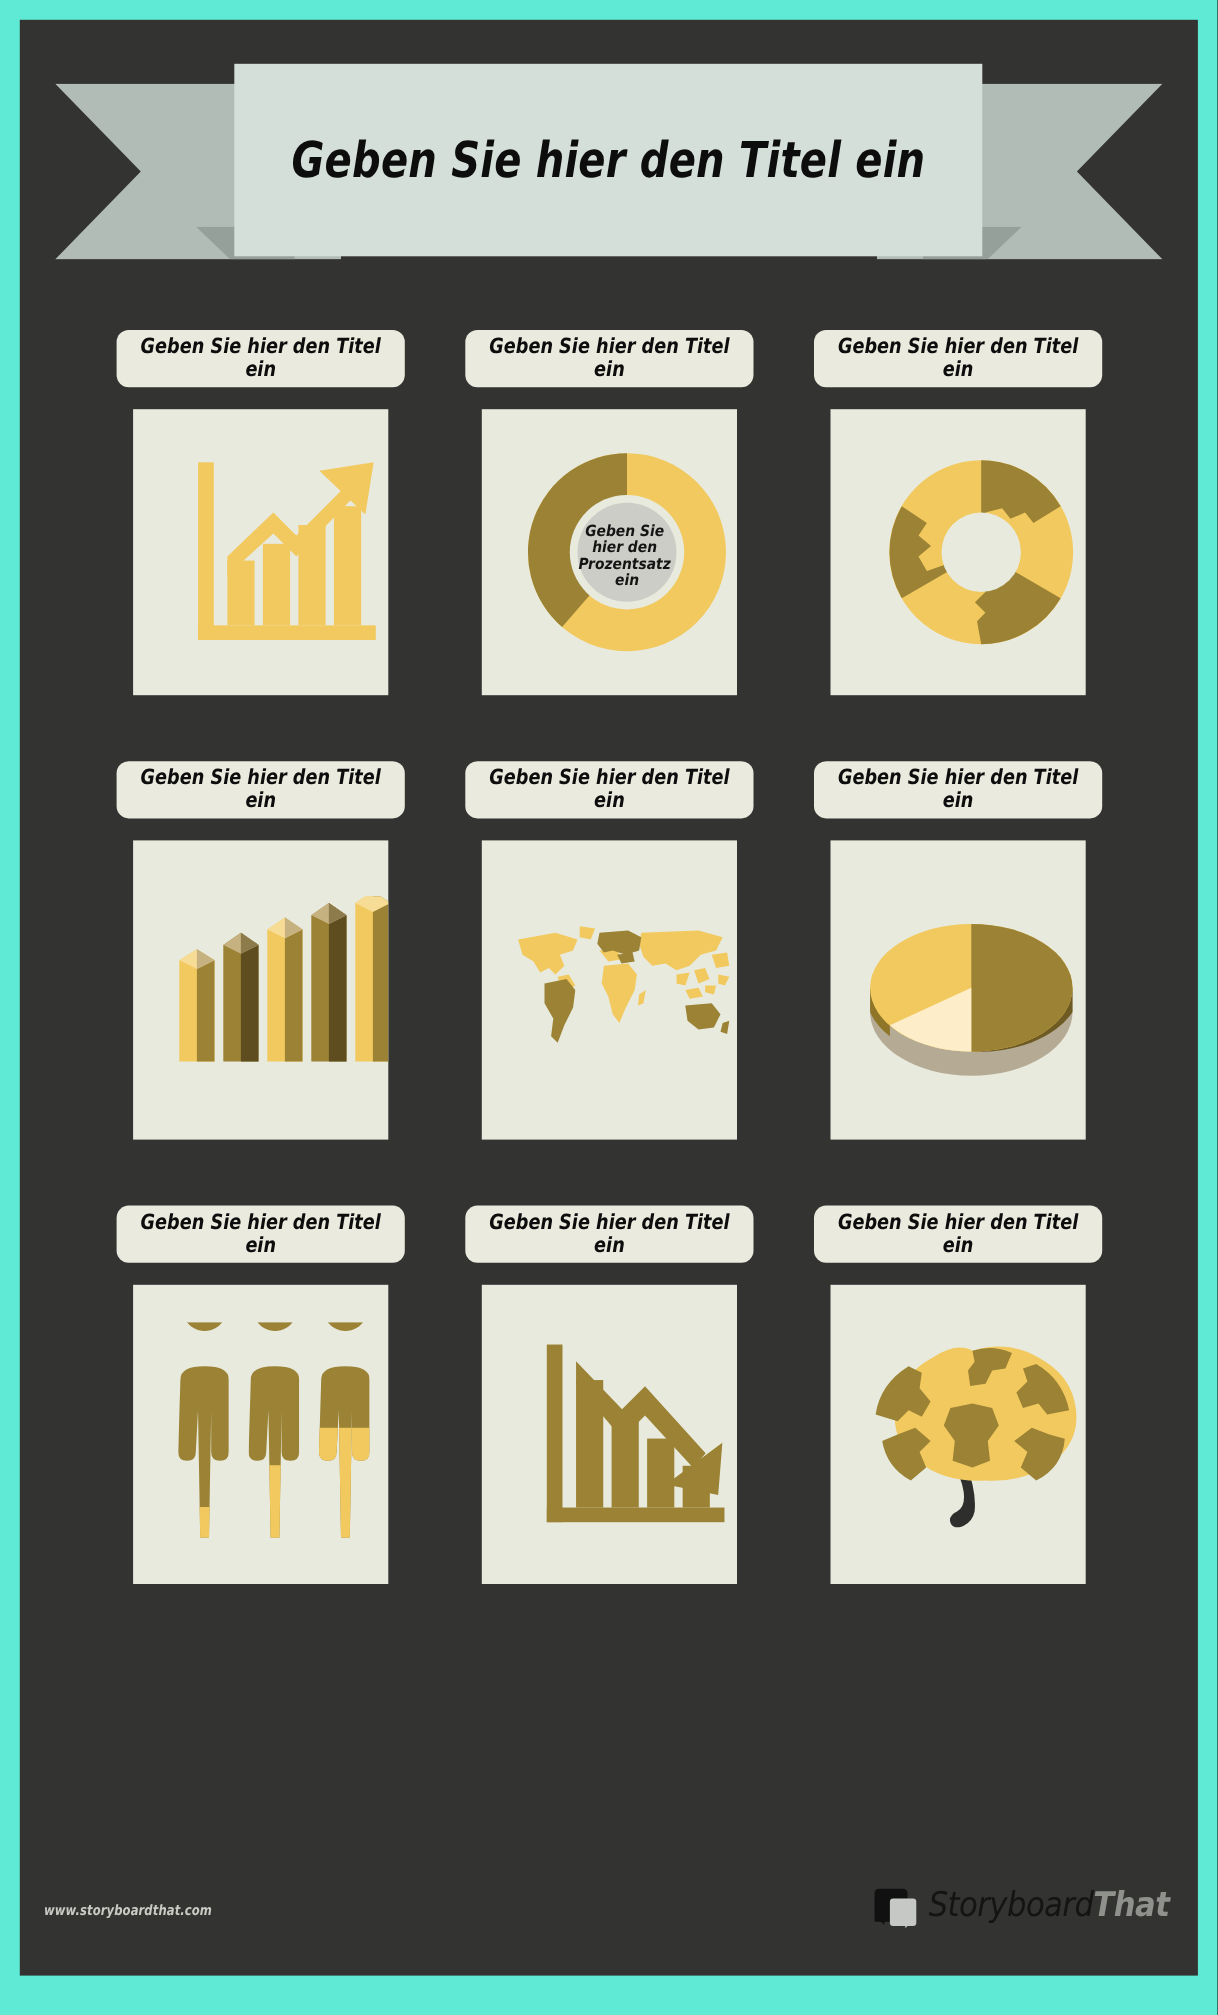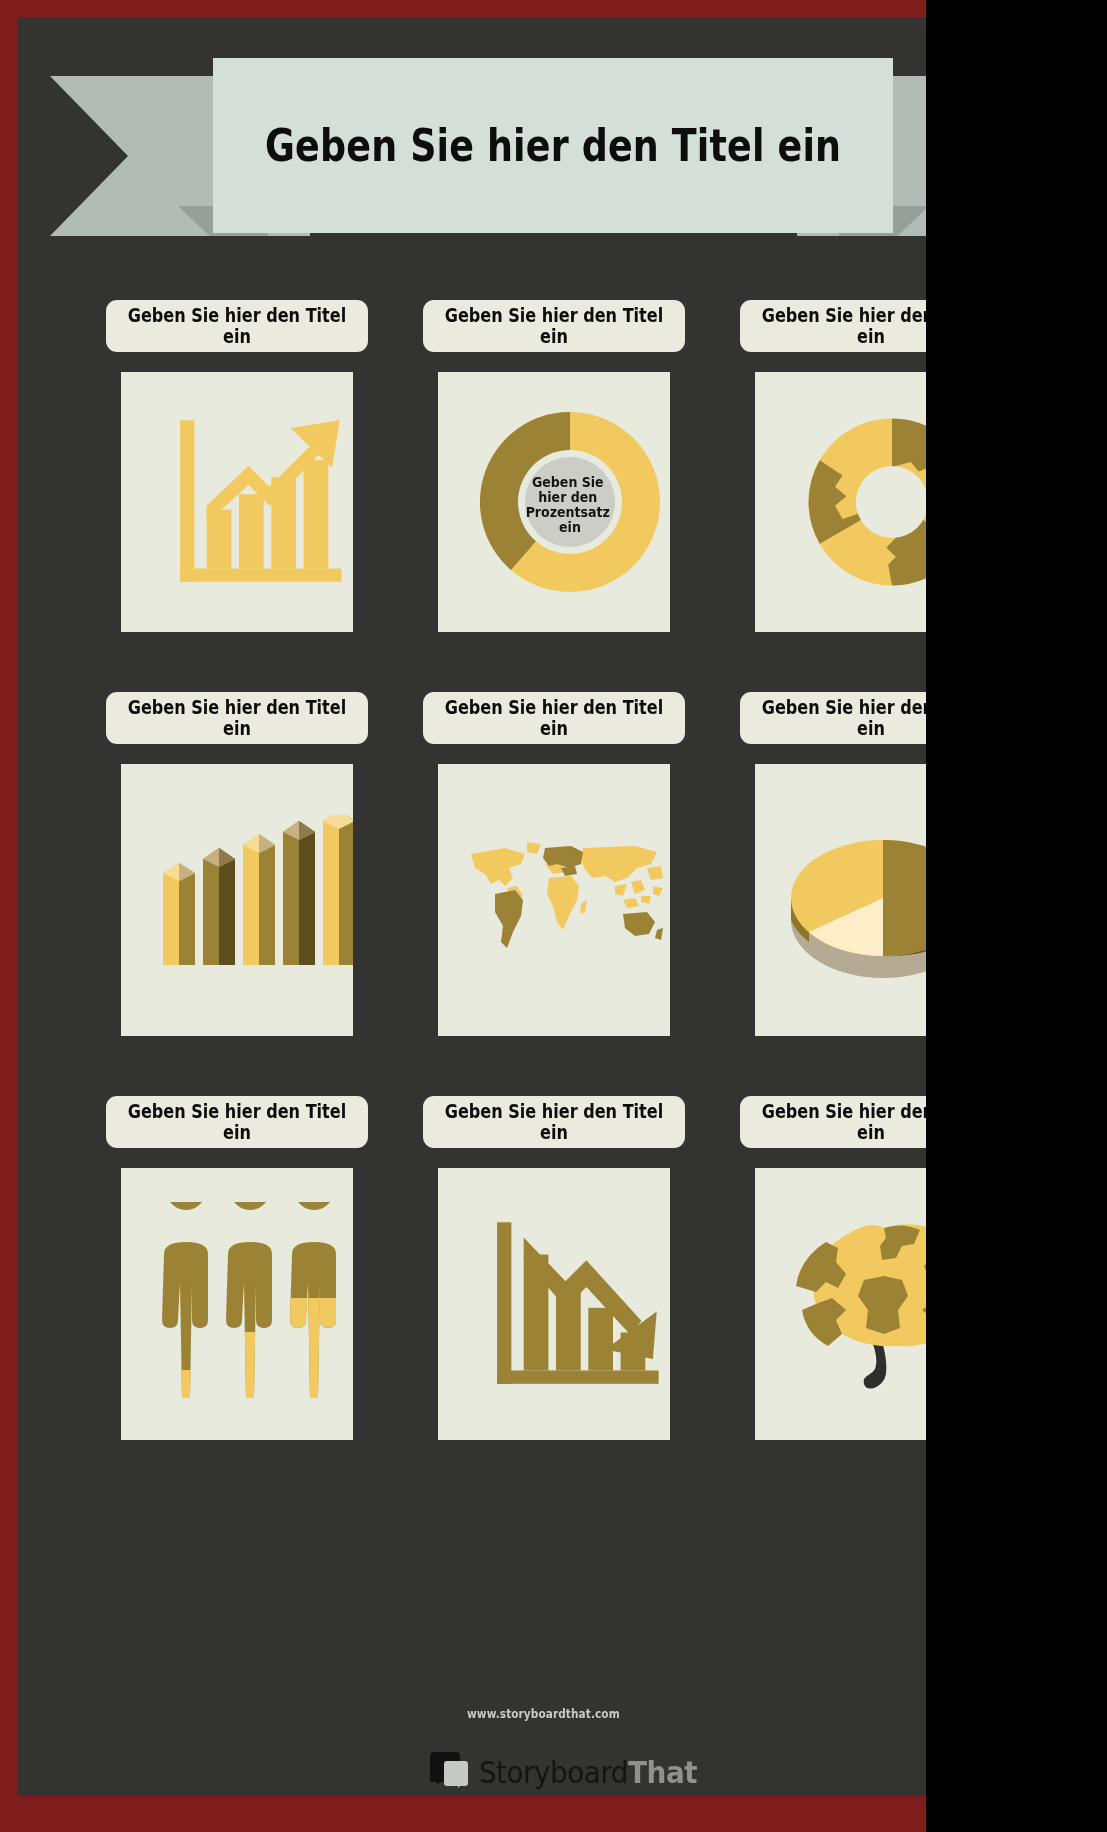--- a/index.html
+++ b/index.html
@@ -2,23 +2,24 @@
 <html><head>
 <meta charset="utf-8">
 <style>
   html,body{margin:0;padding:0;background:#000;}
   body{
     font-family:"Liberation Sans", sans-serif;
     -webkit-font-smoothing:antialiased;
   }
   #poster{
     position:relative;
-    width:926px;height:1832px;
-    background:#7f1d1d;
+    width:1107px;height:1832px;
+    background:#5eead4;
     overflow:hidden;
+    font-style:italic;
   }
   #canvas{
     position:absolute;
     left:18px;top:18px;
     width:1071px;height:1778px;
     background:#333331;
     overflow:hidden;
   }
 
   
@@ -73,30 +74,30 @@
     width:232px;height:260px;
     background:#e8eadd;
     display:flex;align-items:center;justify-content:flex-end;
     overflow:hidden;
   }
   .card-body.tall{height:272px;}
   .card-body svg{display:block;}
 
   
   .footer{
-    position:absolute;left:0;bottom:4px;width:100%;height:86px;
+    position:absolute;left:0;bottom:16px;width:100%;height:86px;
     display:flex;align-items:center;justify-content:space-between;
-    padding:0 26px 0 22px;box-sizing:border-box;flex-direction:column;
+    padding:0 26px 0 22px;box-sizing:border-box;
   }
   .footer-url{
     font-family:"DejaVu Sans Condensed","Liberation Sans", sans-serif;
     font-weight:bold;font-size:13px;color:#c9cac4;letter-spacing:.1px;
     transform:scaleX(.9);transform-origin:left center;
   }
-  .logo{display:flex;align-items:center;gap:7px;padding-left:24px;}
+  .logo{display:flex;gap:7px;padding-left:24px;}
   .logo-mark{position:relative;width:42px;height:40px;}
   .bub-back{
     position:absolute;left:0;top:0;width:30px;height:30px;
     background:#111;border-radius:4px 4px 4px 1px;
   }
   .bub-back:after{
     content:"";position:absolute;left:3px;bottom:-9px;
     border:6px solid transparent;border-top-color:#111;border-right:0;
   }
   .bub-front{

